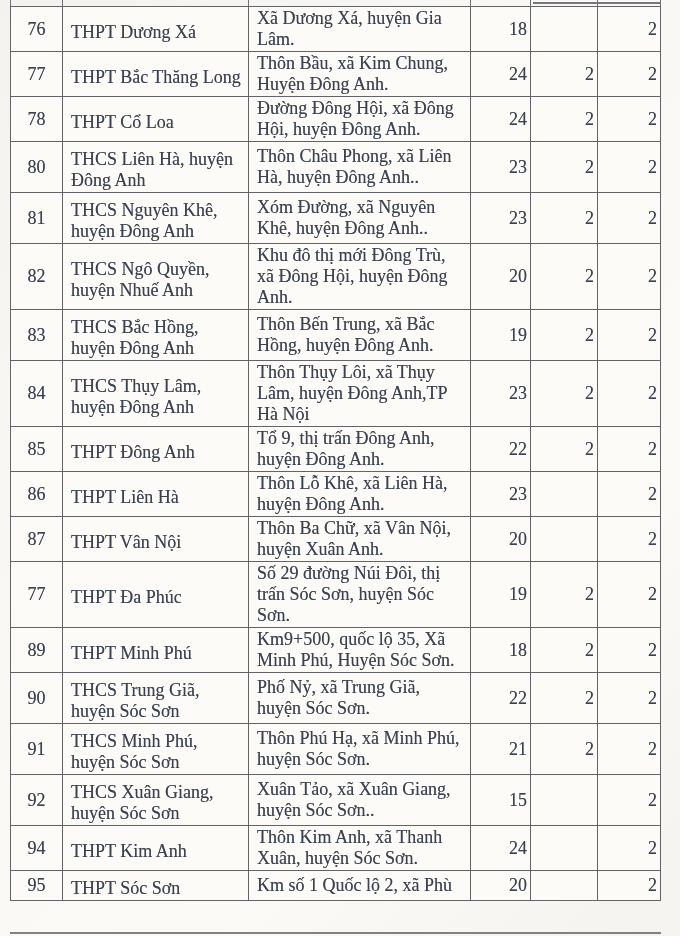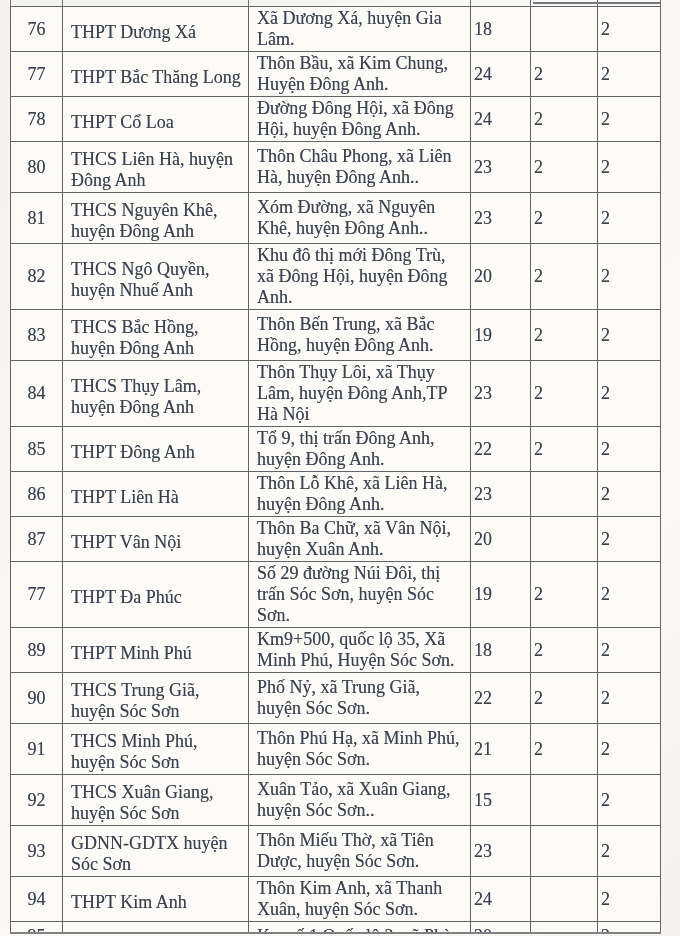--- a/index.html
+++ b/index.html
@@ -40,21 +40,21 @@
     font-size: 18px;
     line-height: 21px;
     vertical-align: middle;
     padding: 1px 3px;
     overflow: hidden;
     text-shadow: 0 0 0.5px rgba(58, 66, 81, 0.55);
   }
   td.c1 { text-align: center; font-size: 18px; }
   td.c2 { padding: 7px 4px 1px 8px; }
   td.c3 { padding: 1px 4px 1px 8px; }
-  td.c4, td.c5, td.c6 { text-align: left; }
+  td.c4, td.c5, td.c6 { text-align: right; }
 </style>
 </head>
 <body>
 
 <div class="page">
 
   <div class="tick" style="left:10px"></div>
   <div class="tick" style="left:62px"></div>
   <div class="tick" style="left:248px"></div>
   <div class="tick" style="left:470px"></div>
@@ -196,28 +196,20 @@
           </tr>
           <tr>
             <td class="c1">92</td>
             <td class="c2">THCS Xuân Giang, huyện Sóc Sơn</td>
             <td class="c3">Xuân Tảo, xã Xuân Giang, huyện Sóc Sơn..</td>
             <td class="c4">15</td>
             <td class="c5"></td>
             <td class="c6">2</td>
           </tr>
           <tr>
-            <td class="c1">93</td>
-            <td class="c2">GDNN-GDTX huyện Sóc Sơn</td>
-            <td class="c3">Thôn Miếu Thờ, xã Tiên Dược, huyện Sóc Sơn.</td>
-            <td class="c4">23</td>
-            <td class="c5"></td>
-            <td class="c6">2</td>
-          </tr>
-          <tr>
             <td class="c1">94</td>
             <td class="c2">THPT Kim Anh</td>
             <td class="c3">Thôn Kim Anh, xã Thanh Xuân, huyện Sóc Sơn.</td>
             <td class="c4">24</td>
             <td class="c5"></td>
             <td class="c6">2</td>
           </tr>
           <tr>
             <td class="c1">95</td>
             <td class="c2">THPT Sóc Sơn</td>

